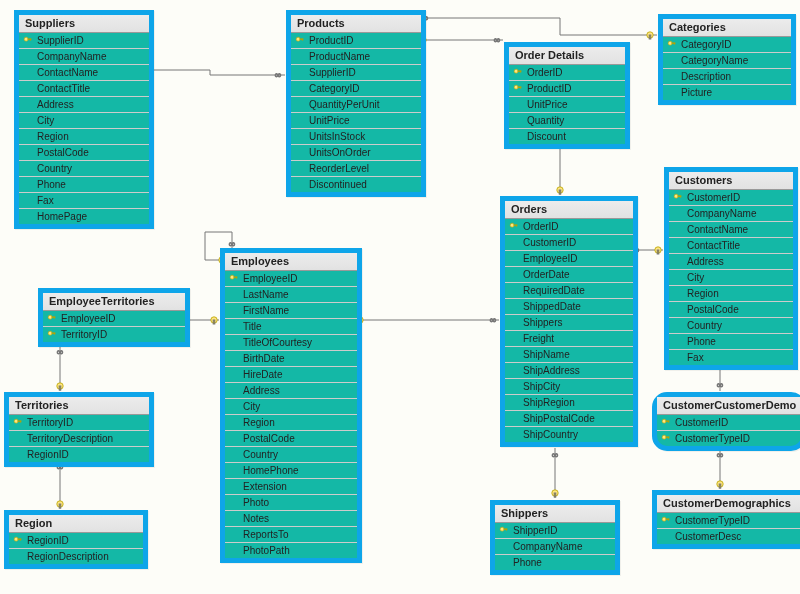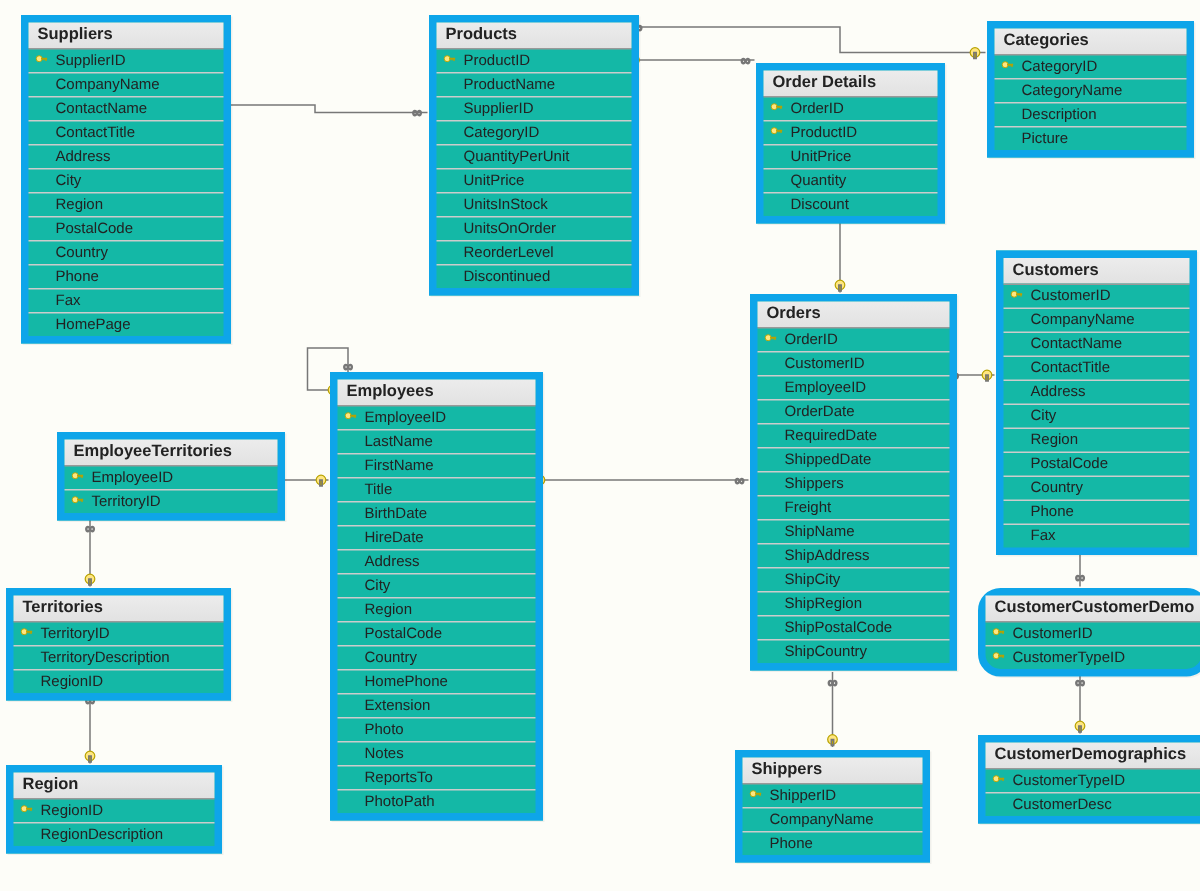--- a/index.html
+++ b/index.html
@@ -461,20 +461,24 @@
           <div class="row">
             <span class="keycol"></span>
             <span class="colname">FirstName</span>
           </div>
           <div class="row">
             <span class="keycol"></span>
             <span class="colname">Title</span>
           </div>
           <div class="row">
             <span class="keycol"></span>
+            <span class="colname">TitleOfCourtesy</span>
+          </div>
+          <div class="row">
+            <span class="keycol"></span>
             <span class="colname">BirthDate</span>
           </div>
           <div class="row">
             <span class="keycol"></span>
             <span class="colname">HireDate</span>
           </div>
           <div class="row">
             <span class="keycol"></span>
             <span class="colname">Address</span>
           </div>

